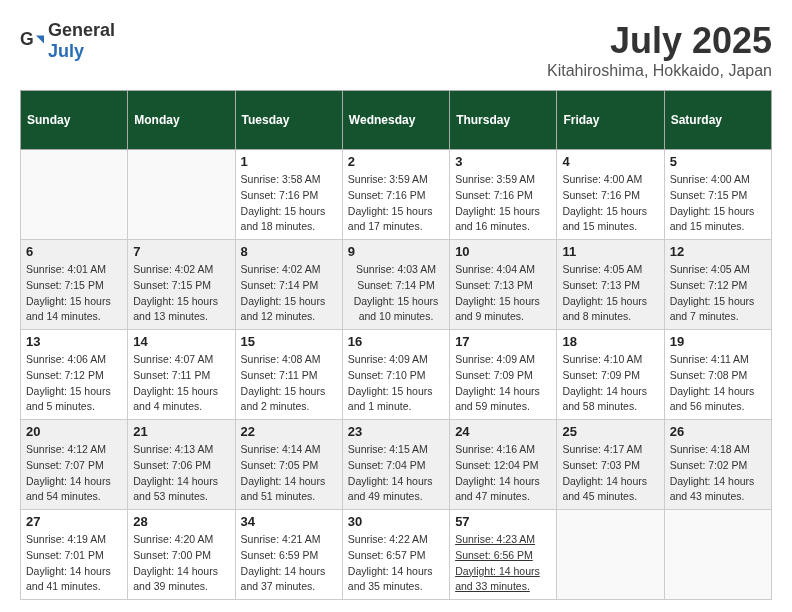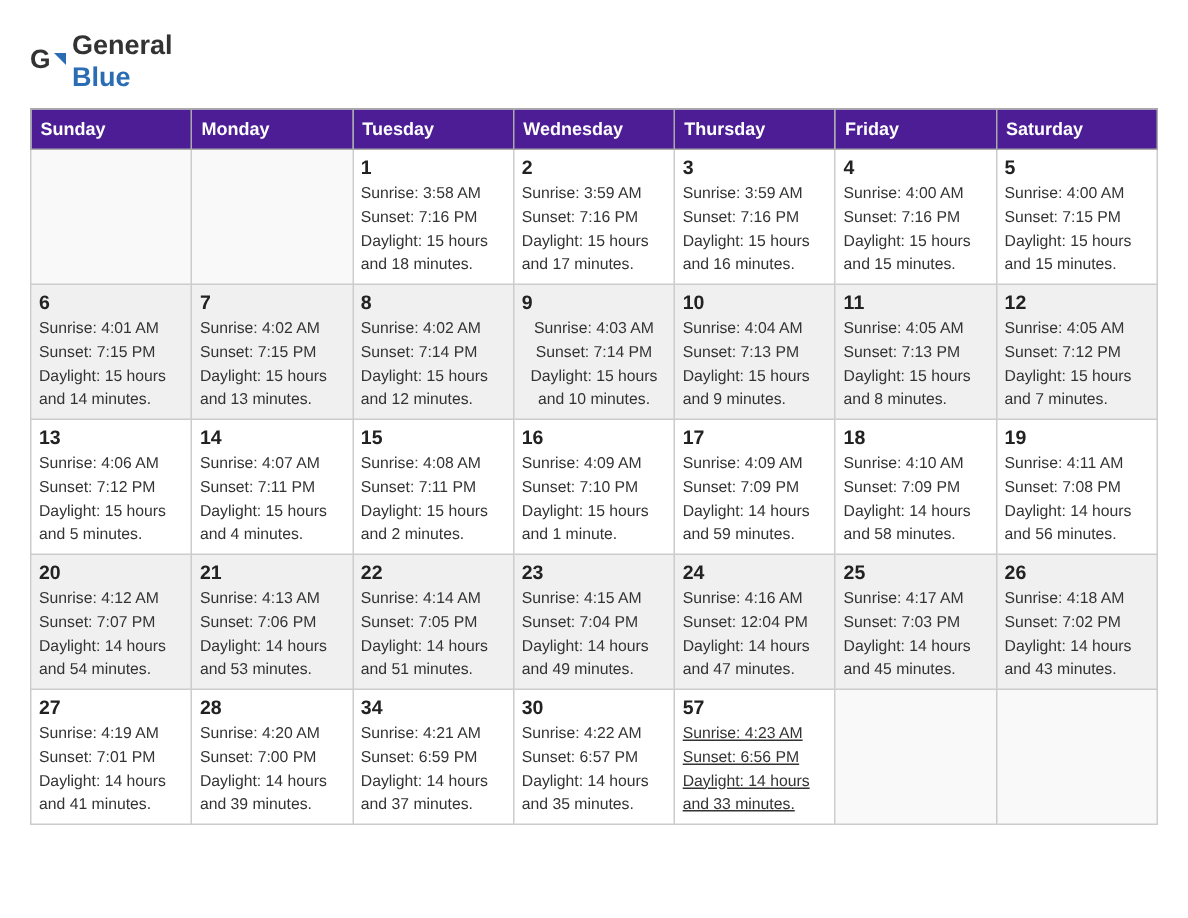--- a/index.html
+++ b/index.html
@@ -46,24 +46,24 @@
     .location-title {
       font-size: 16px;
       color: #555;
     }
     .calendar {
       width: 100%;
       border-collapse: collapse;
       font-size: 11px;
     }
     .calendar th {
-      background-color: #4c1d95;
+      background-color: #14532d;
       color: #fff;
       text-align: left;
-      padding: 6px 6px;
+      padding: 22px 6px;
       font-size: 12px;
       font-weight: bold;
       border: 1px solid #aaa;
     }
     .calendar td {
       border: 1px solid #ccc;
       vertical-align: top;
       padding: 4px 5px;
       width: 107px;
       height: 90px;
@@ -91,22 +91,26 @@
 <body>
 
 <div class="header-area">
   <div class="logo">
     <svg class="logo-icon" viewBox="0 0 30 30" xmlns="http://www.w3.org/2000/svg">
       <text x="0" y="20" font-size="22" font-weight="bold" fill="#333">G</text>
       <polygon points="20,8 30,8 30,18" fill="#2a6db5"></polygon>
     </svg>
     <div>
       <span class="logo-text-general">General</span><br>
-      <span class="logo-text-blue">Blue</span>
+      <span class="logo-text-blue">July</span>
     </div>
+  </div>
+  <div class="title-area">
+    <div class="month-title">July 2025</div>
+    <div class="location-title">Kitahiroshima, Hokkaido, Japan</div>
   </div>
 </div>
 
 <table class="calendar">
   <thead>
     <tr>
     <th>Sunday</th>
         <th>Monday</th>
         <th>Tuesday</th>
         <th>Wednesday</th>

